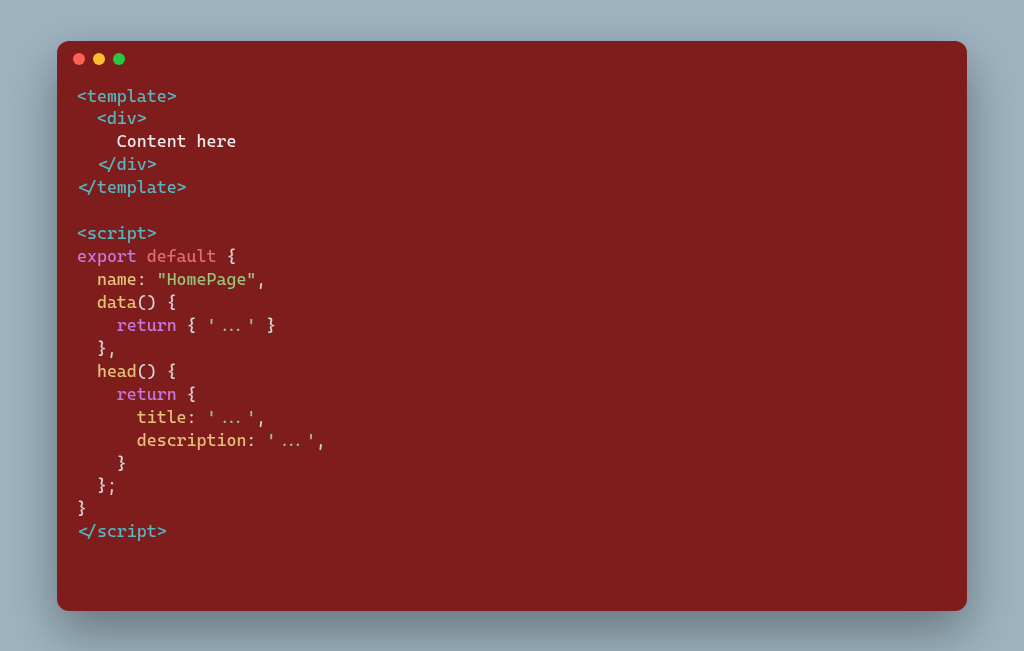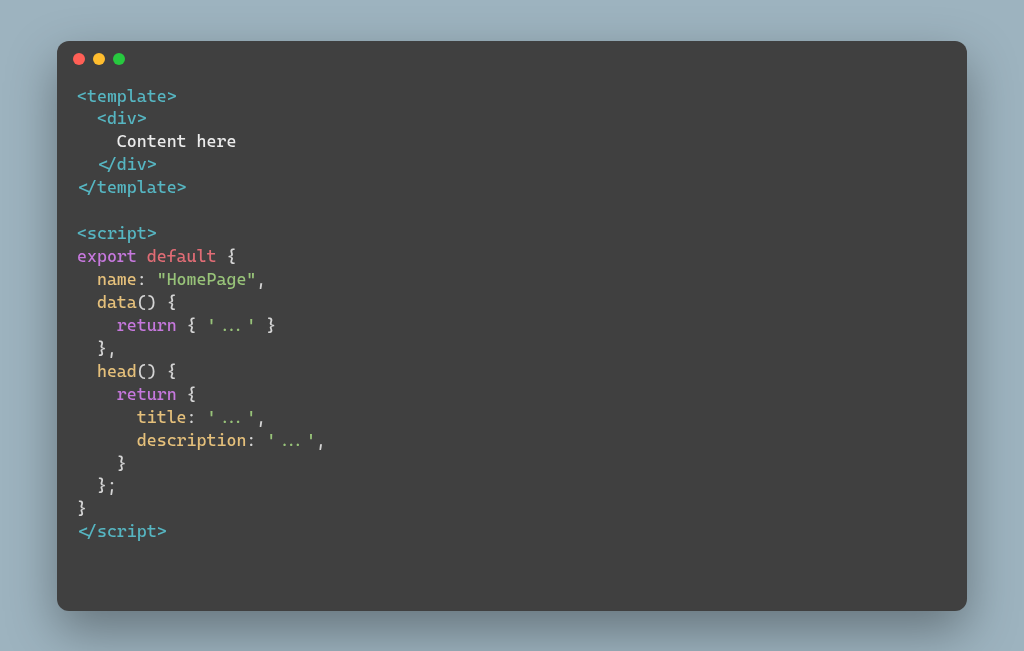--- a/index.html
+++ b/index.html
@@ -8,21 +8,21 @@
       height: 651px;
       background: #9db3bf;
       display: flex;
       align-items: center;
       justify-content: center;
       font-family: 'SF Mono', Monaco, 'Cascadia Code', 'Roboto Mono', Consolas, 'Courier New', monospace;
     }
     .window {
       width: 910px;
       height: 570px;
-      background: #404040;
+      background: #7f1d1d;
       border-radius: 12px;
       box-shadow: 0 20px 50px rgba(0,0,0,0.35);
       overflow: hidden;
     }
     .titlebar {
       height: 36px;
       display: flex;
       align-items: center;
       padding-left: 16px;
       gap: 8px;

